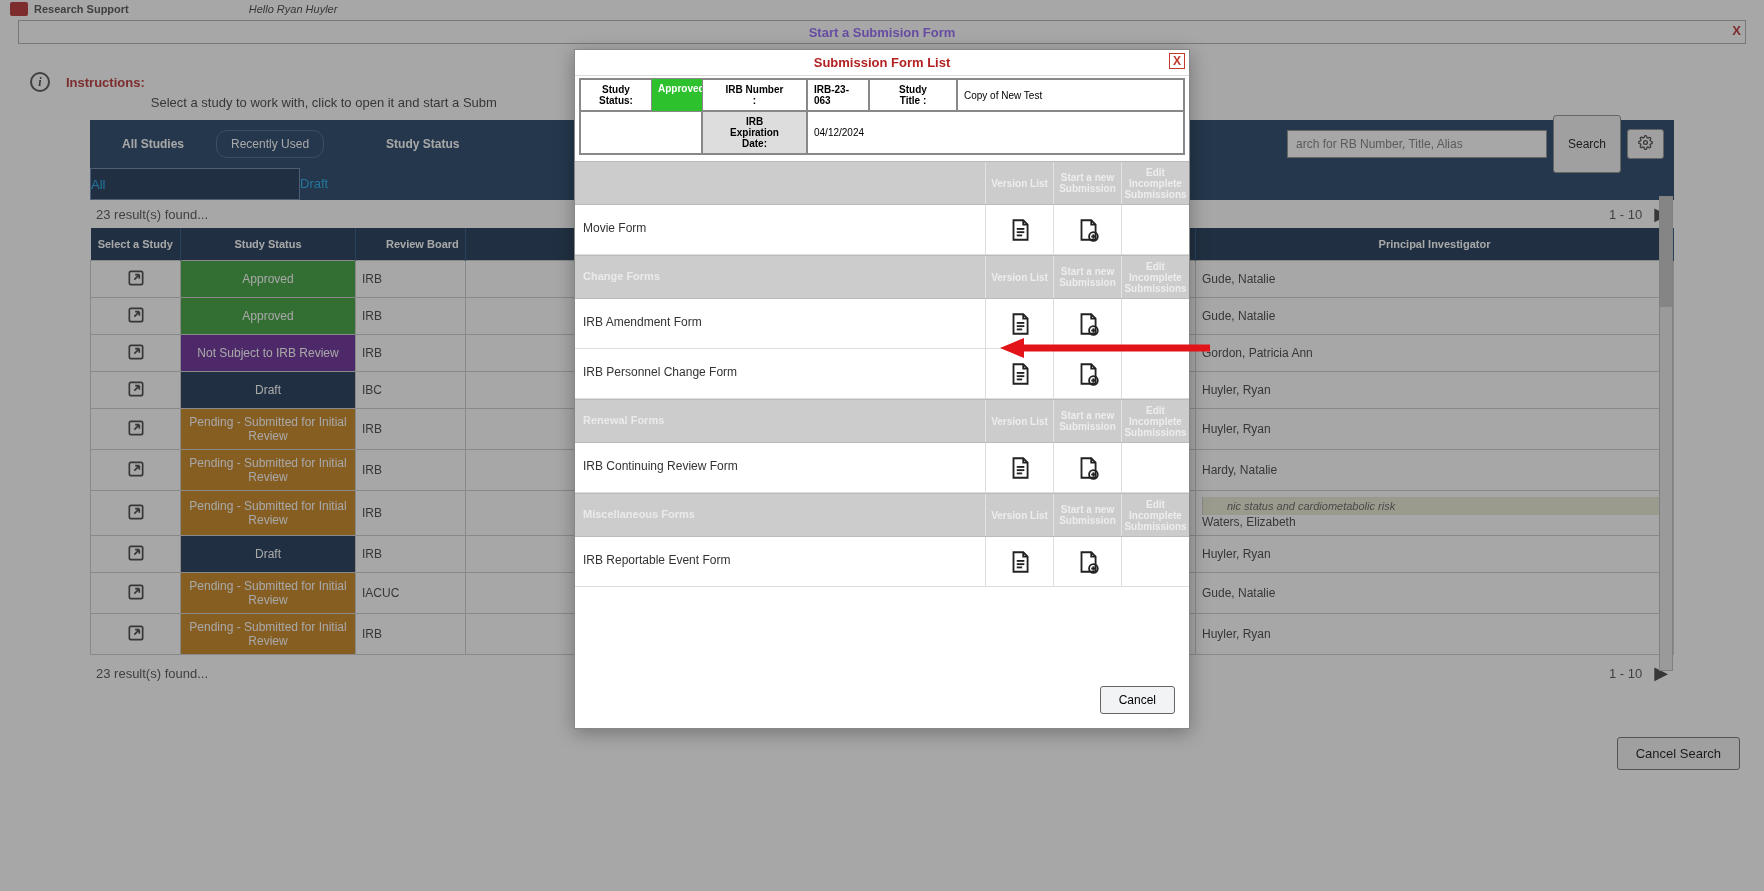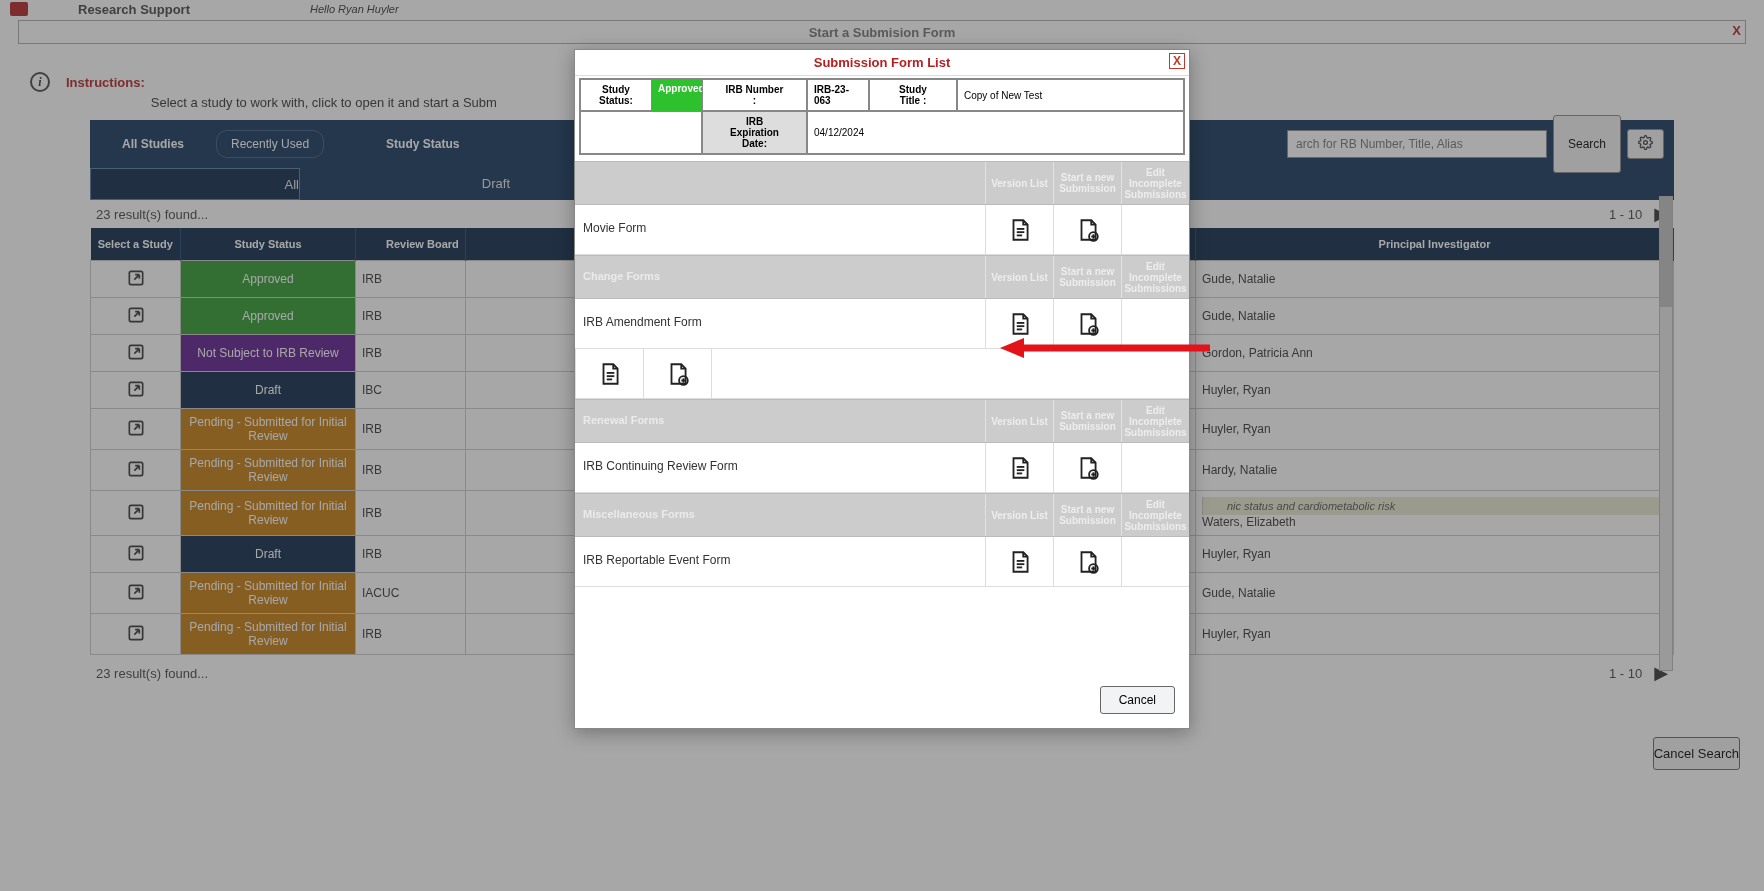--- a/index.html
+++ b/index.html
@@ -1,43 +1,43 @@
 <!DOCTYPE html>
 <html><head>
 <meta charset="utf-8">
 <style>
 * { box-sizing: border-box; margin: 0; padding: 0; }
 body { font-family: Arial, sans-serif; font-size: 12px; background: #fff; width: 1764px; height: 891px; overflow: hidden; position: relative; }
 .brand-bar { height: 18px; background: #fff; display: flex; align-items: center; padding: 0 10px; }
 .brand-logo { width: 18px; height: 14px; background: #b22222; border-radius: 2px; margin-right: 6px; }
-.brand-text { font-size: 13px; color: #444; font-weight: bold; margin-left: 44px; }
+.brand-text { font-size: 11px; color: #444; font-weight: bold; }
 .hello-text { margin-left: 120px; font-size: 11px; color: #333; font-style: italic; }
 
 .sub-header { display: flex; justify-content: center; align-items: center; height: 24px; border: 1px solid #aaa; margin: 2px 18px 0 18px; position: relative; }
-.sub-header-title { color: #737373; font-weight: bold; font-size: 13px; }
+.sub-header-title { color: #8b5cf6; font-weight: bold; font-size: 13px; }
 .sub-header-close { position: absolute; right: 4px; top: 2px; color: #b22222; font-weight: bold; cursor: pointer; font-size: 13px; }
 
 .instructions-bar { display: flex; align-items: center; padding: 10px 30px; }
 .info-icon { width: 20px; height: 20px; border: 2px solid #444; border-radius: 50%; display: flex; align-items: center; justify-content: center; font-family: serif; font-style: italic; font-weight: bold; margin-right: 16px; color: #333; }
 .instructions-label { color: #b22222; font-weight: bold; margin-right: 6px; font-size: 13px;}
 .instructions-text { color: #333; font-size: 13px; margin-top: 41px;}
 
 .panel { margin: 0 90px; }
 .tabs-bar { background: #12335a; display: flex; align-items: center; height: 48px; padding: 0 10px; }
 .tab { color: #fff; font-weight: bold; padding: 10px 22px; cursor: pointer; }
 .tab.recently { border: 1px solid #3a5b84; border-radius: 11px; margin: 0 10px; padding: 6px 14px; font-weight: normal;}
 .tab.status { margin-left: 30px; font-weight: bold;}
 .search-area { margin-left: auto; display: flex; align-items: center; gap: 6px; }
 .search-input { width: 260px; height: 28px; border: 1px solid #888; padding: 0 8px; font-size: 12px; }
 .search-btn, .gear-btn { background: #f2f3f5; border: 1px solid #888; border-radius: 3px; padding: 21px 14px; cursor: pointer; font-size: 12px; }
 .gear-btn { padding: 5px 10px; }
 .gear-svg { width: 15px; height: 15px; }
 
 .sub-tabs { background: #12335a; display: flex; height: 32px; }
-.sub-tab { width: 210px; text-align: right; color: #e5e5e5; line-height: 32px; font-size: 13px; cursor: pointer;}
+.sub-tab { width: 210px; text-align: left; color: #0ea5e9; line-height: 32px; font-size: 13px; cursor: pointer;}
 .sub-tab.active { background: #0a2747; border: 1px solid #5a7ba4; }
 
 .results-bar { display: flex; align-items: center; height: 28px; padding: 0 6px; color: #444; font-size: 13px;}
 .results-right { margin-left: auto; display: flex; align-items: center; gap: 12px; }
 .arrow-right { font-size: 18px; color: #333; cursor: pointer; }
 
 .grid { width: 100%; border-collapse: collapse; }
 .grid th { background: #0a2747; color: #fff; font-weight: bold; font-size: 11px; padding: 10px 6px; text-align: center; border-right: 1px solid #1a4a7c; }
 .grid td { border: 1px solid #c8c8c8; padding: 6px; vertical-align: middle; font-size: 12px; }
 .grid td.select-cell { text-align: center; width: 90px; }
@@ -48,21 +48,21 @@
 .status-draft { background: #0a2747; }
 .status-pending { background: #c47a0d; }
 .board-cell { width: 110px; color: #333; padding-left: 10px;}
 .pi-cell { padding-left: 24px; color: #333; }
 .pi-row-alt { background: #e8e8d0; font-style: italic; font-size: 11px; color: #555; padding: 3px 24px; border-left: 1px solid #c8c8c8; border-right: 1px solid #c8c8c8; }
 
 .grid-scroll { position: absolute; right: 91px; top: 196px; width: 14px; height: 475px; background: #e8e8e8; border: 1px solid #bbb; }
 .grid-scroll-thumb { background: #c1c1c1; height: 110px; margin-top: 0; }
 
 .bottom-bar { display: flex; justify-content: flex-end; padding: 50px 24px 10px 0; }
-.cancel-search-btn { background: #f2f3f5; border: 1px solid #666; border-radius: 3px; padding: 8px 0; font-size: 13px; cursor: pointer;}
+.cancel-search-btn { background: #f2f3f5; border: 1px solid #666; border-radius: 3px; padding: 8px 18px; font-size: 13px; cursor: pointer;}
 
 
 .modal-overlay { position: absolute; inset: 0; background: rgba(60,60,60,0.45); display: flex; align-items: flex-start; justify-content: center; z-index: 50; }
 .modal { margin-top: 49px; width: 616px; background: #fff; border: 1px solid #888; box-shadow: 0 4px 18px rgba(0,0,0,0.3); display: flex; flex-direction: column; height: 680px;}
 .modal-title-bar { display: flex; justify-content: center; align-items: center; height: 26px; position: relative; border-bottom: 1px solid #ddd;}
 .modal-title { color: #b22222; font-weight: bold; font-size: 13px; }
 .modal-close { position: absolute; right: 4px; top: 3px; width: 16px; height: 16px; border: 1px solid #c0392b; color: #c0392b; font-size: 12px; font-weight: bold; text-align: center; line-height: 14px; cursor: pointer; }
 
 .modal-meta { border: 1px solid #888; margin: 2px 4px 6px 4px;}
 .meta-row { display: flex; }
@@ -382,20 +382,21 @@
             <path d="M6 3h9l4 4v14H6z"></path>
             <path d="M15 3v4h4"></path>
             <circle cx="17" cy="18" r="4"></circle>
             <line x1="17" y1="16" x2="17" y2="20"></line>
             <line x1="15" y1="18" x2="19" y2="18"></line>
           </svg>
         </div>
       <div class="form-row-action"></div>
     </div>
     <div class="form-row">
+      <div class="form-row-name">IRB Personnel Change Form</div>
       <div class="form-row-action">
           <svg class="doc-svg" viewBox="0 0 24 24" fill="none" stroke="#222" stroke-width="1.7">
             <path d="M6 3h9l4 4v14H6z"></path>
             <path d="M15 3v4h4"></path>
             <line x1="9" y1="11" x2="16" y2="11"></line>
             <line x1="9" y1="14" x2="16" y2="14"></line>
             <line x1="9" y1="17" x2="14" y2="17"></line>
           </svg>
         </div>
       <div class="form-row-action">

